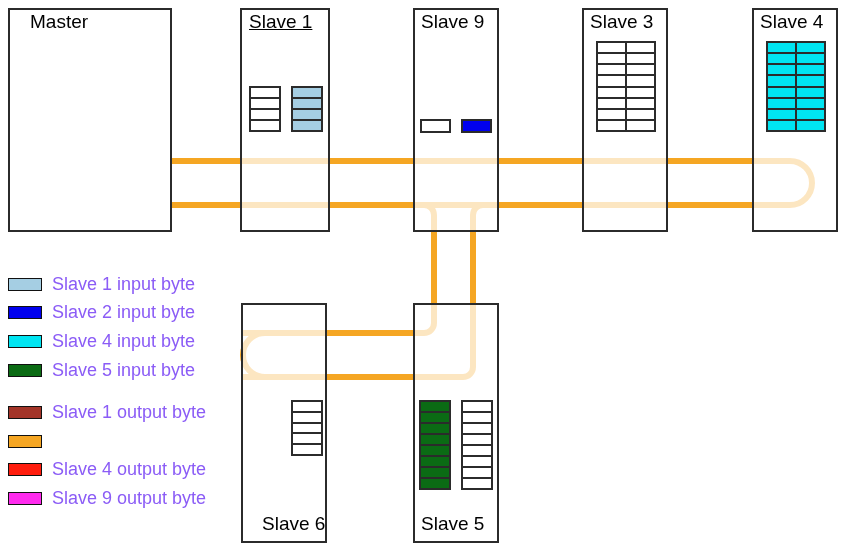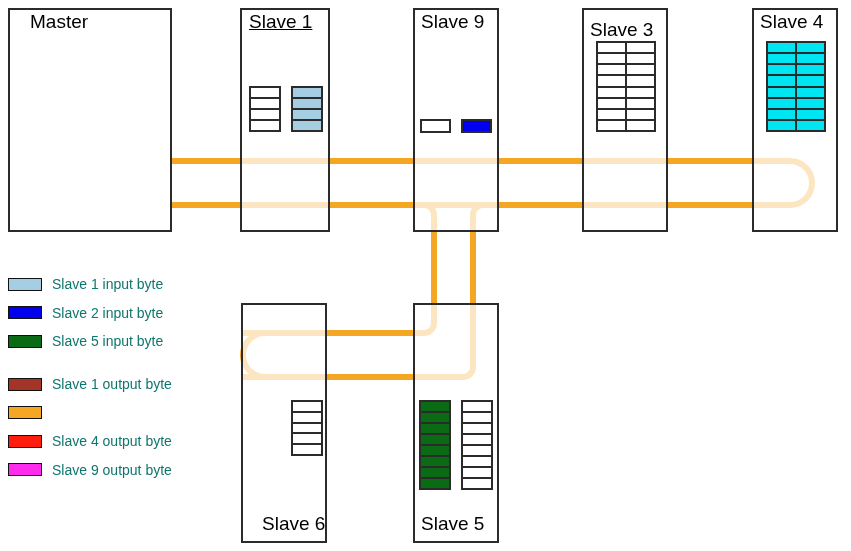--- a/index.html
+++ b/index.html
@@ -79,22 +79,22 @@
   }
   .legend-swatch {
     width: 34px;
     height: 13px;
     box-sizing: border-box;
     border: 1.5px solid #111111;
     margin-right: 10px;
     flex: 0 0 auto;
   }
   .legend-text {
-    font-size: 14px;
-    color: #0f766e;
+    font-size: 18px;
+    color: #8b5cf6;
     white-space: nowrap;
     text-align: center;
   }
 </style>
 </head>
 <body>
 
 <div id="canvas">
 
   <svg class="cable-layer" viewBox="0 0 851 551" width="851" height="551">
@@ -117,21 +117,21 @@
   <div class="device" style="left:8px; top:8px; width:164px; height:224px;"></div>
   <div class="device-label" style="left:30px; top:12px;">Master</div>
 
   <div class="device" style="left:240px; top:8px; width:90px; height:224px;"></div>
   <div class="device-label" style="left:249px; top:12px;text-decoration:underline;">Slave 1</div>
 
   <div class="device" style="left:413px; top:8px; width:86px; height:224px;"></div>
   <div class="device-label" style="left:421px; top:12px;">Slave 9</div>
 
   <div class="device" style="left:582px; top:8px; width:86px; height:224px;"></div>
-  <div class="device-label" style="left:590px; top:20px;">Slave 3</div>
+  <div class="device-label" style="left:590px; top:12px;">Slave 3</div>
 
   <div class="device" style="left:752px; top:8px; width:86px; height:224px;"></div>
   <div class="device-label" style="left:760px; top:12px;">Slave 4</div>
 
   <div class="device" style="left:241px; top:303px; width:86px; height:240px;"></div>
   <div class="device-label" style="left:262px; top:514px;">Slave 6</div>
 
   <div class="device" style="left:413px; top:303px; width:86px; height:240px;"></div>
   <div class="device-label" style="left:421px; top:514px;">Slave 5</div>
 
@@ -218,20 +218,24 @@
 
   <div id="legend">
     <div id="legend-input-group">
         <div class="legend-row">
           <span class="legend-swatch" style="background: rgb(165, 206, 227);"></span>
           <span class="legend-text">Slave 1 input byte</span>
         </div>
         <div class="legend-row">
           <span class="legend-swatch" style="background: rgb(0, 0, 238);"></span>
           <span class="legend-text">Slave 2 input byte</span>
+        </div>
+        <div class="legend-row">
+          <span class="legend-swatch" style="background: rgb(0, 229, 242);"></span>
+          <span class="legend-text">Slave 4 input byte</span>
         </div>
         <div class="legend-row">
           <span class="legend-swatch" style="background: rgb(11, 107, 20);"></span>
           <span class="legend-text">Slave 5 input byte</span>
         </div>
       </div>
     <div id="legend-output-group">
         <div class="legend-row gap-before">
           <span class="legend-swatch" style="background: rgb(163, 52, 40);"></span>
           <span class="legend-text">Slave 1 output byte</span>

